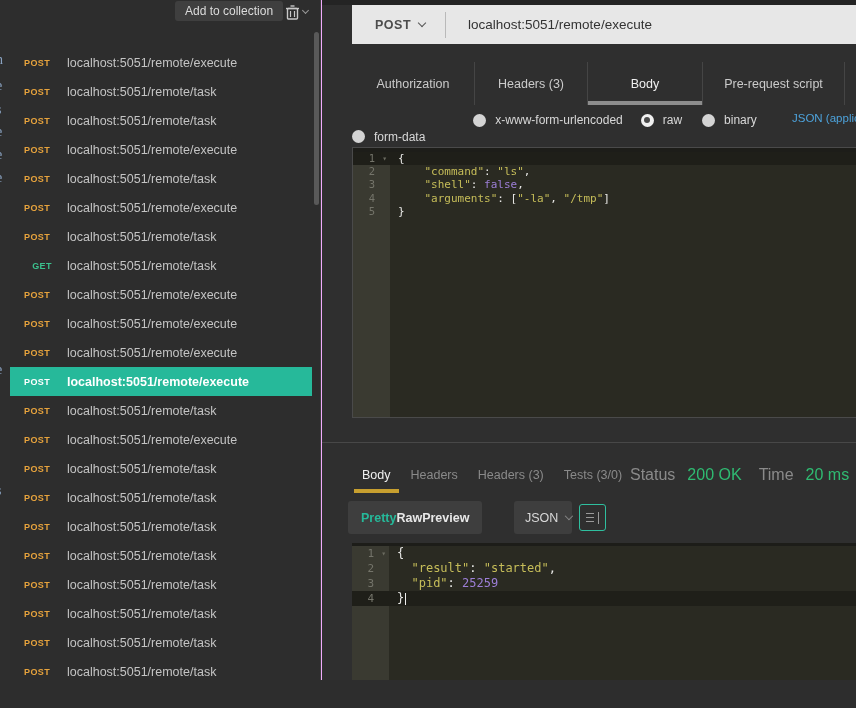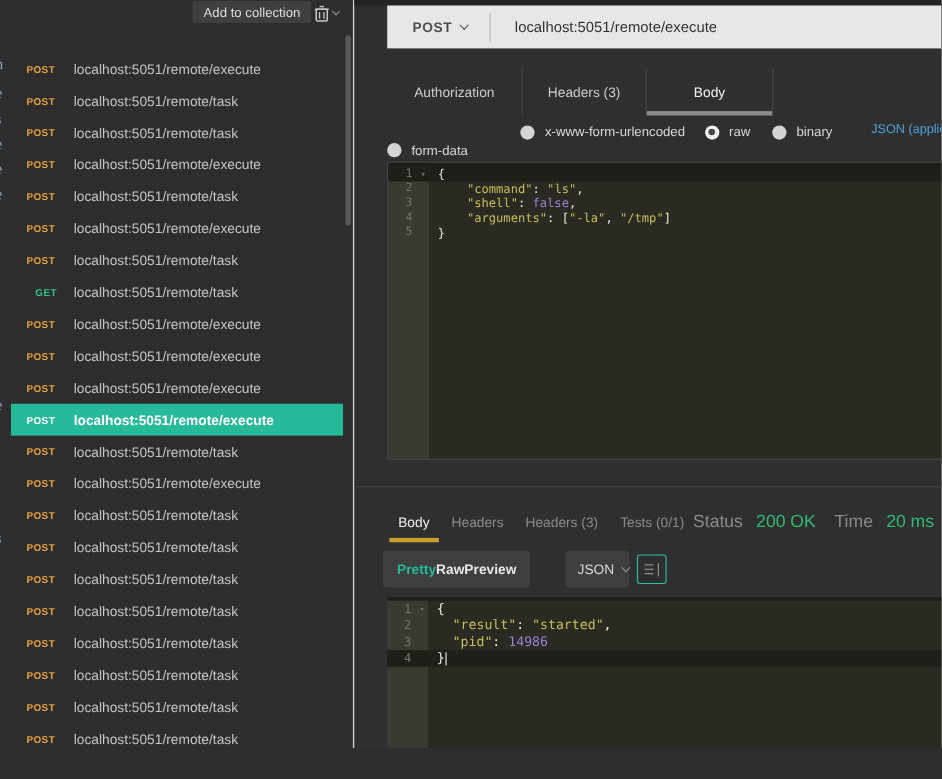--- a/index.html
+++ b/index.html
@@ -1,18 +1,18 @@
 <!DOCTYPE html>
 <html><head>
 <meta charset="utf-8">
 <style>
   * { margin:0; padding:0; box-sizing:border-box; }
   html,body { width:856px; height:708px; overflow:hidden; background:#2d2d2d;
               font-family:"Liberation Sans", sans-serif; }
-  .app { position:relative; width:856px; height:680px; background:#ffffff; overflow:hidden; }
+  .app { position:relative; width:856px; height:680px; background:#f0abfc; overflow:hidden; }
 
   
   .left-strip { position:absolute; left:0; top:0; width:10px; height:708px; overflow:hidden;
                 background:#2e2e2e; }
   .left-strip span { position:absolute; left:-4px; font-family:"Liberation Serif", serif;
                      font-size:14px; }
   .frag-blue { color:#8aa3c2; }
   .frag-gray { color:#9a9a9a; }
 
   
@@ -265,20 +265,21 @@
         <span class="chev"></span>
       </div>
       <div class="url-sep"></div>
       <div class="url-text">localhost:5051/remote/execute</div>
     </div>
 
     <div class="req-tabs" id="req-tabs">
         <div class="req-tab" style="width: 123px;">Authorization</div>
         <div class="req-tab" style="width: 113px;">Headers (3)</div>
         <div class="req-tab active" style="width: 115px;">Body</div>
+        <div class="req-tab" style="width: 142px;">Pre-request script</div>
       </div>
 
     <div class="mode-row" id="mode-row">
       <div class="radio-item rm-1">
           <span class="radio"></span>
           <span class="radio-label">form-data</span>
         </div>
         <div class="radio-item rm-2">
           <span class="radio"></span>
           <span class="radio-label">x-www-form-urlencoded</span>
@@ -320,21 +321,21 @@
           </div>
         </div>
     </div>
 
     <div class="section-divider"></div>
 
     <div class="resp-tabs" id="resp-tabs">
         <div class="resp-tab active">Body</div>
         <div class="resp-tab">Headers</div>
         <div class="resp-tab">Headers (3)</div>
-        <div class="resp-tab">Tests (0/1)</div>
+        <div class="resp-tab">Tests (3/0)</div>
       </div>
     <div class="status-group">
       <span class="status-label">Status</span>
       <span class="status-value">200 OK</span>
       <span class="status-label">Time</span>
       <span class="status-value">20 ms</span>
     </div>
 
     <div class="resp-toolbar">
       <div class="view-group" id="view-group">
@@ -363,21 +364,21 @@
           <div class="ed-row">
             <span class="ln">1<span class="fold">▾</span></span>
             <span class="lc"><span class="tk-p">{</span></span>
           </div>
           <div class="ed-row">
             <span class="ln">2</span>
             <span class="lc"><span class="tk-p">  </span><span class="tk-s">"result"</span><span class="tk-p">: </span><span class="tk-s">"started"</span><span class="tk-p">,</span></span>
           </div>
           <div class="ed-row">
             <span class="ln">3</span>
-            <span class="lc"><span class="tk-p">  </span><span class="tk-s">"pid"</span><span class="tk-p">: </span><span class="tk-k">14986</span></span>
+            <span class="lc"><span class="tk-p">  </span><span class="tk-s">"pid"</span><span class="tk-p">: </span><span class="tk-k">25259</span></span>
           </div>
           <div class="ed-row active">
             <span class="ln">4</span>
             <span class="lc"><span class="tk-p">}</span><span class="cursor"></span></span>
           </div>
         </div>
     </div>
   </div>
 </div>
 

